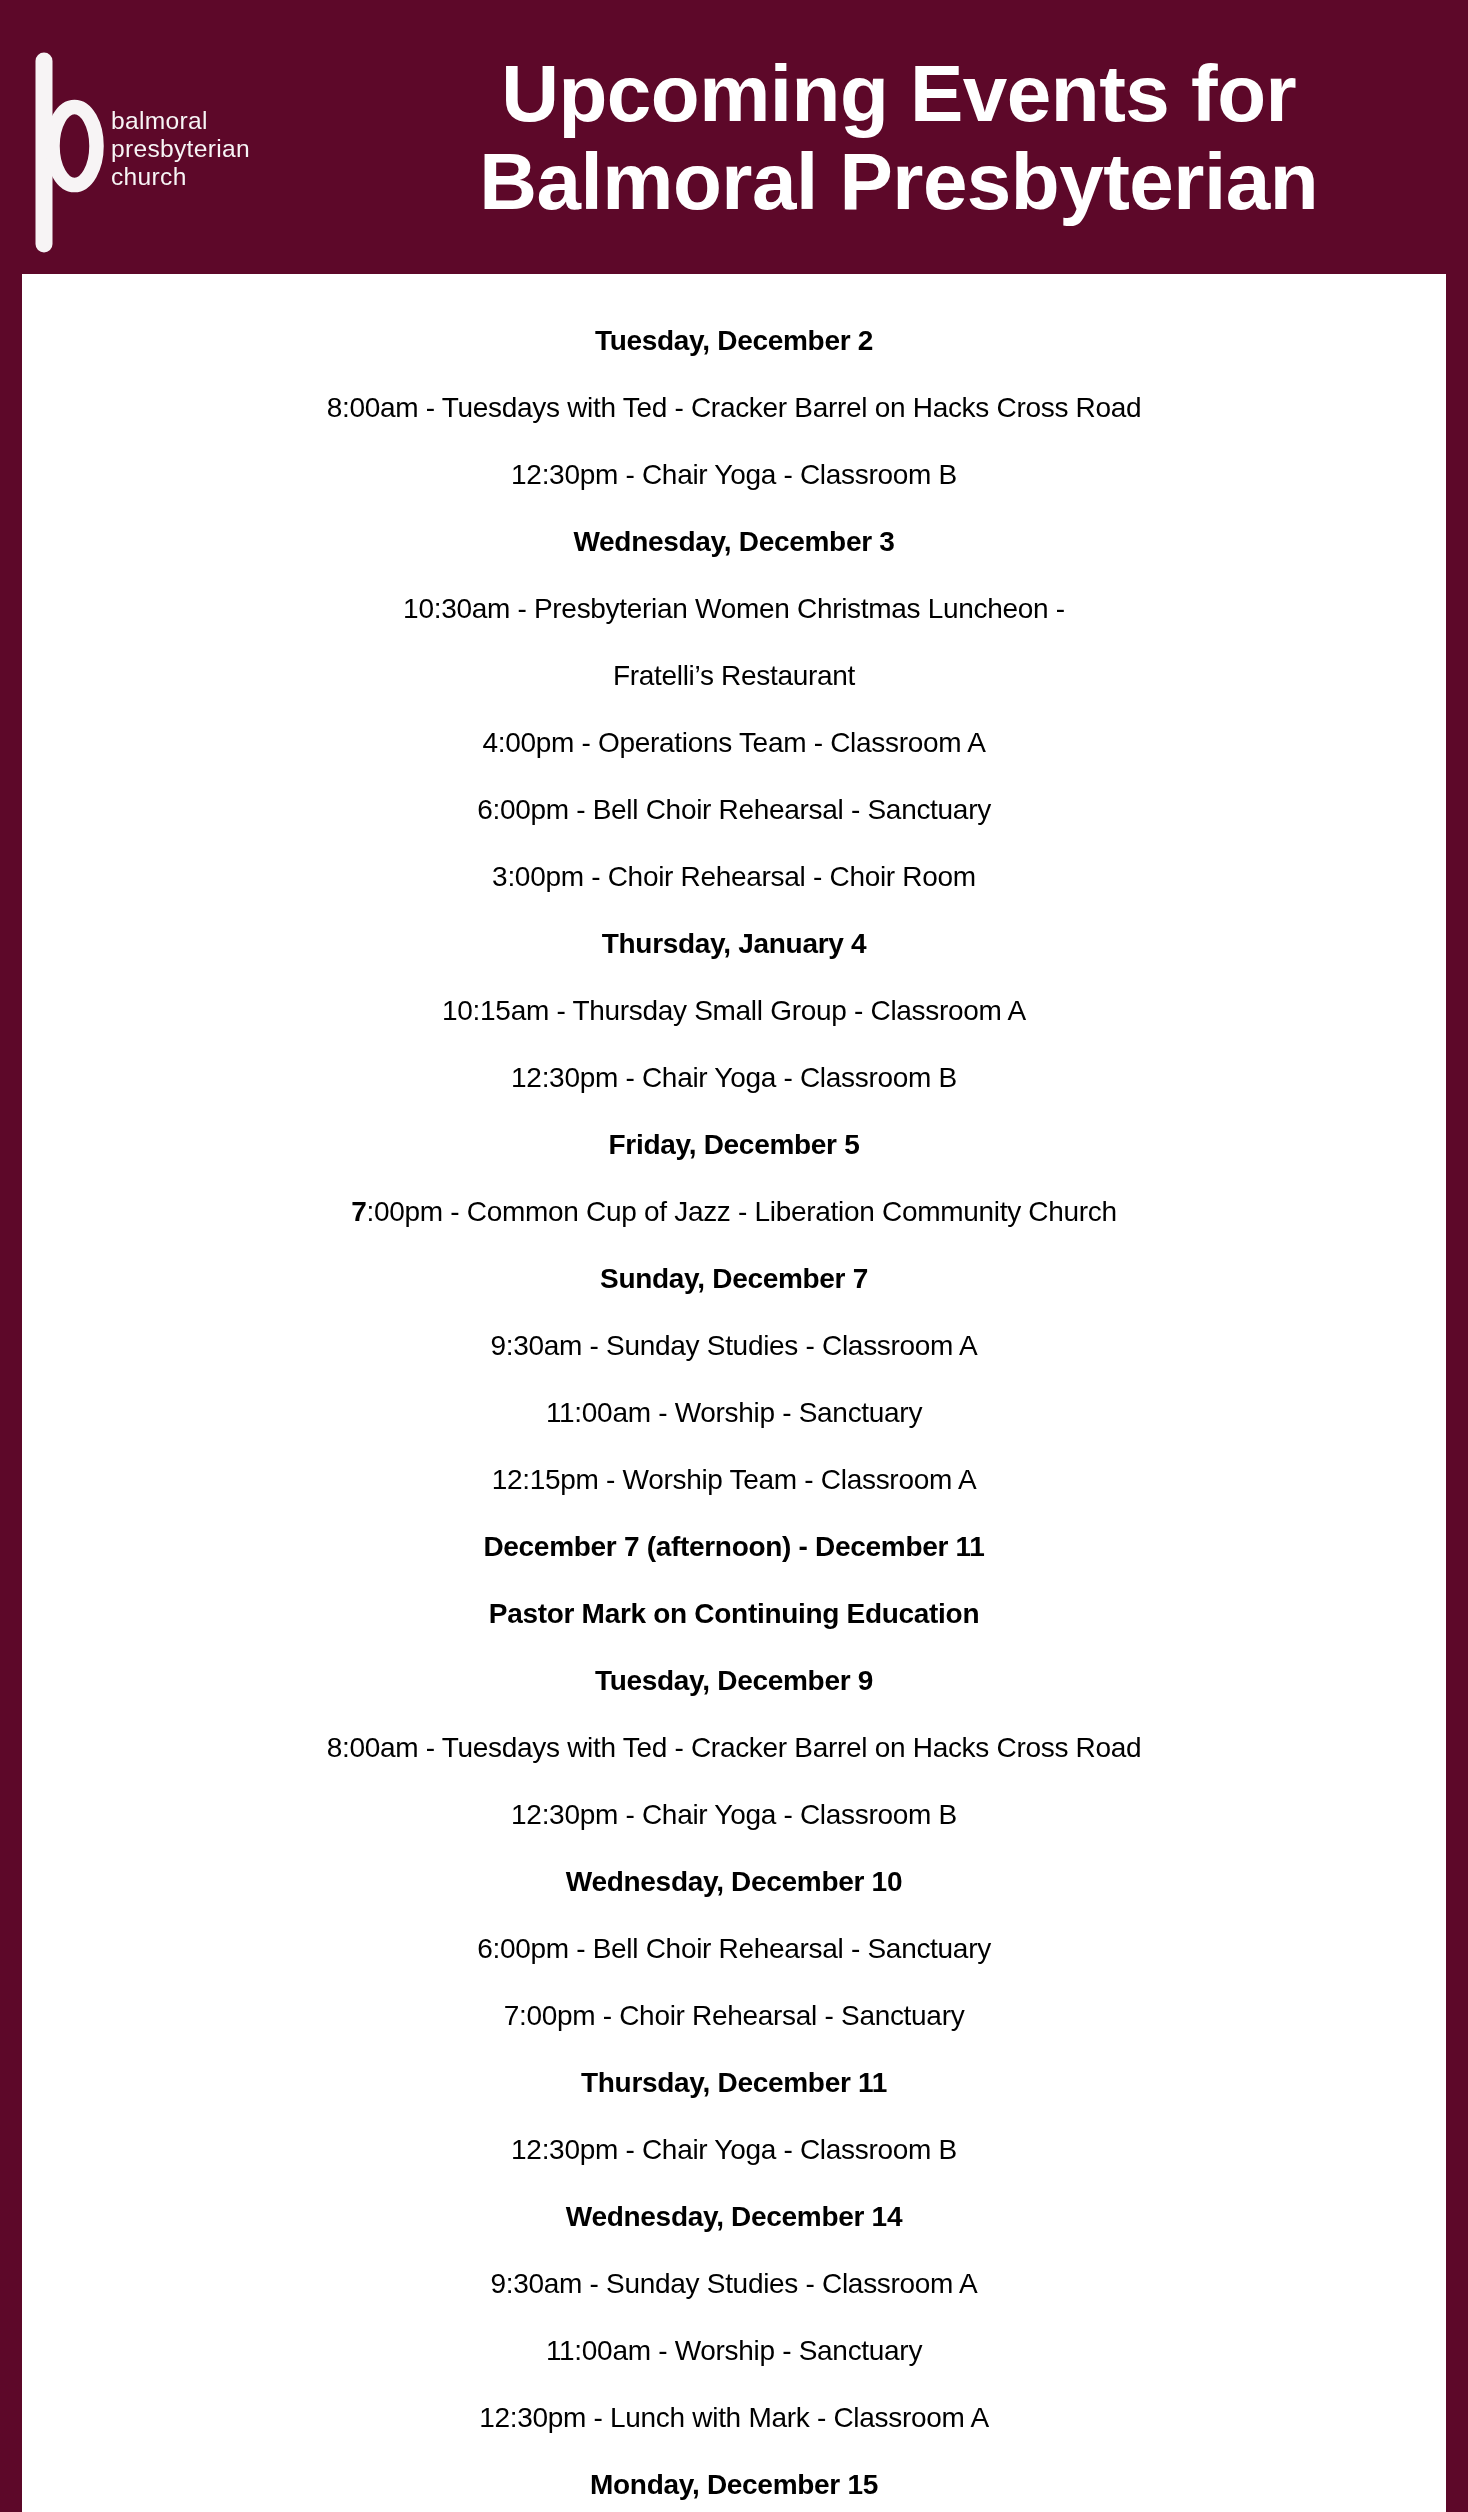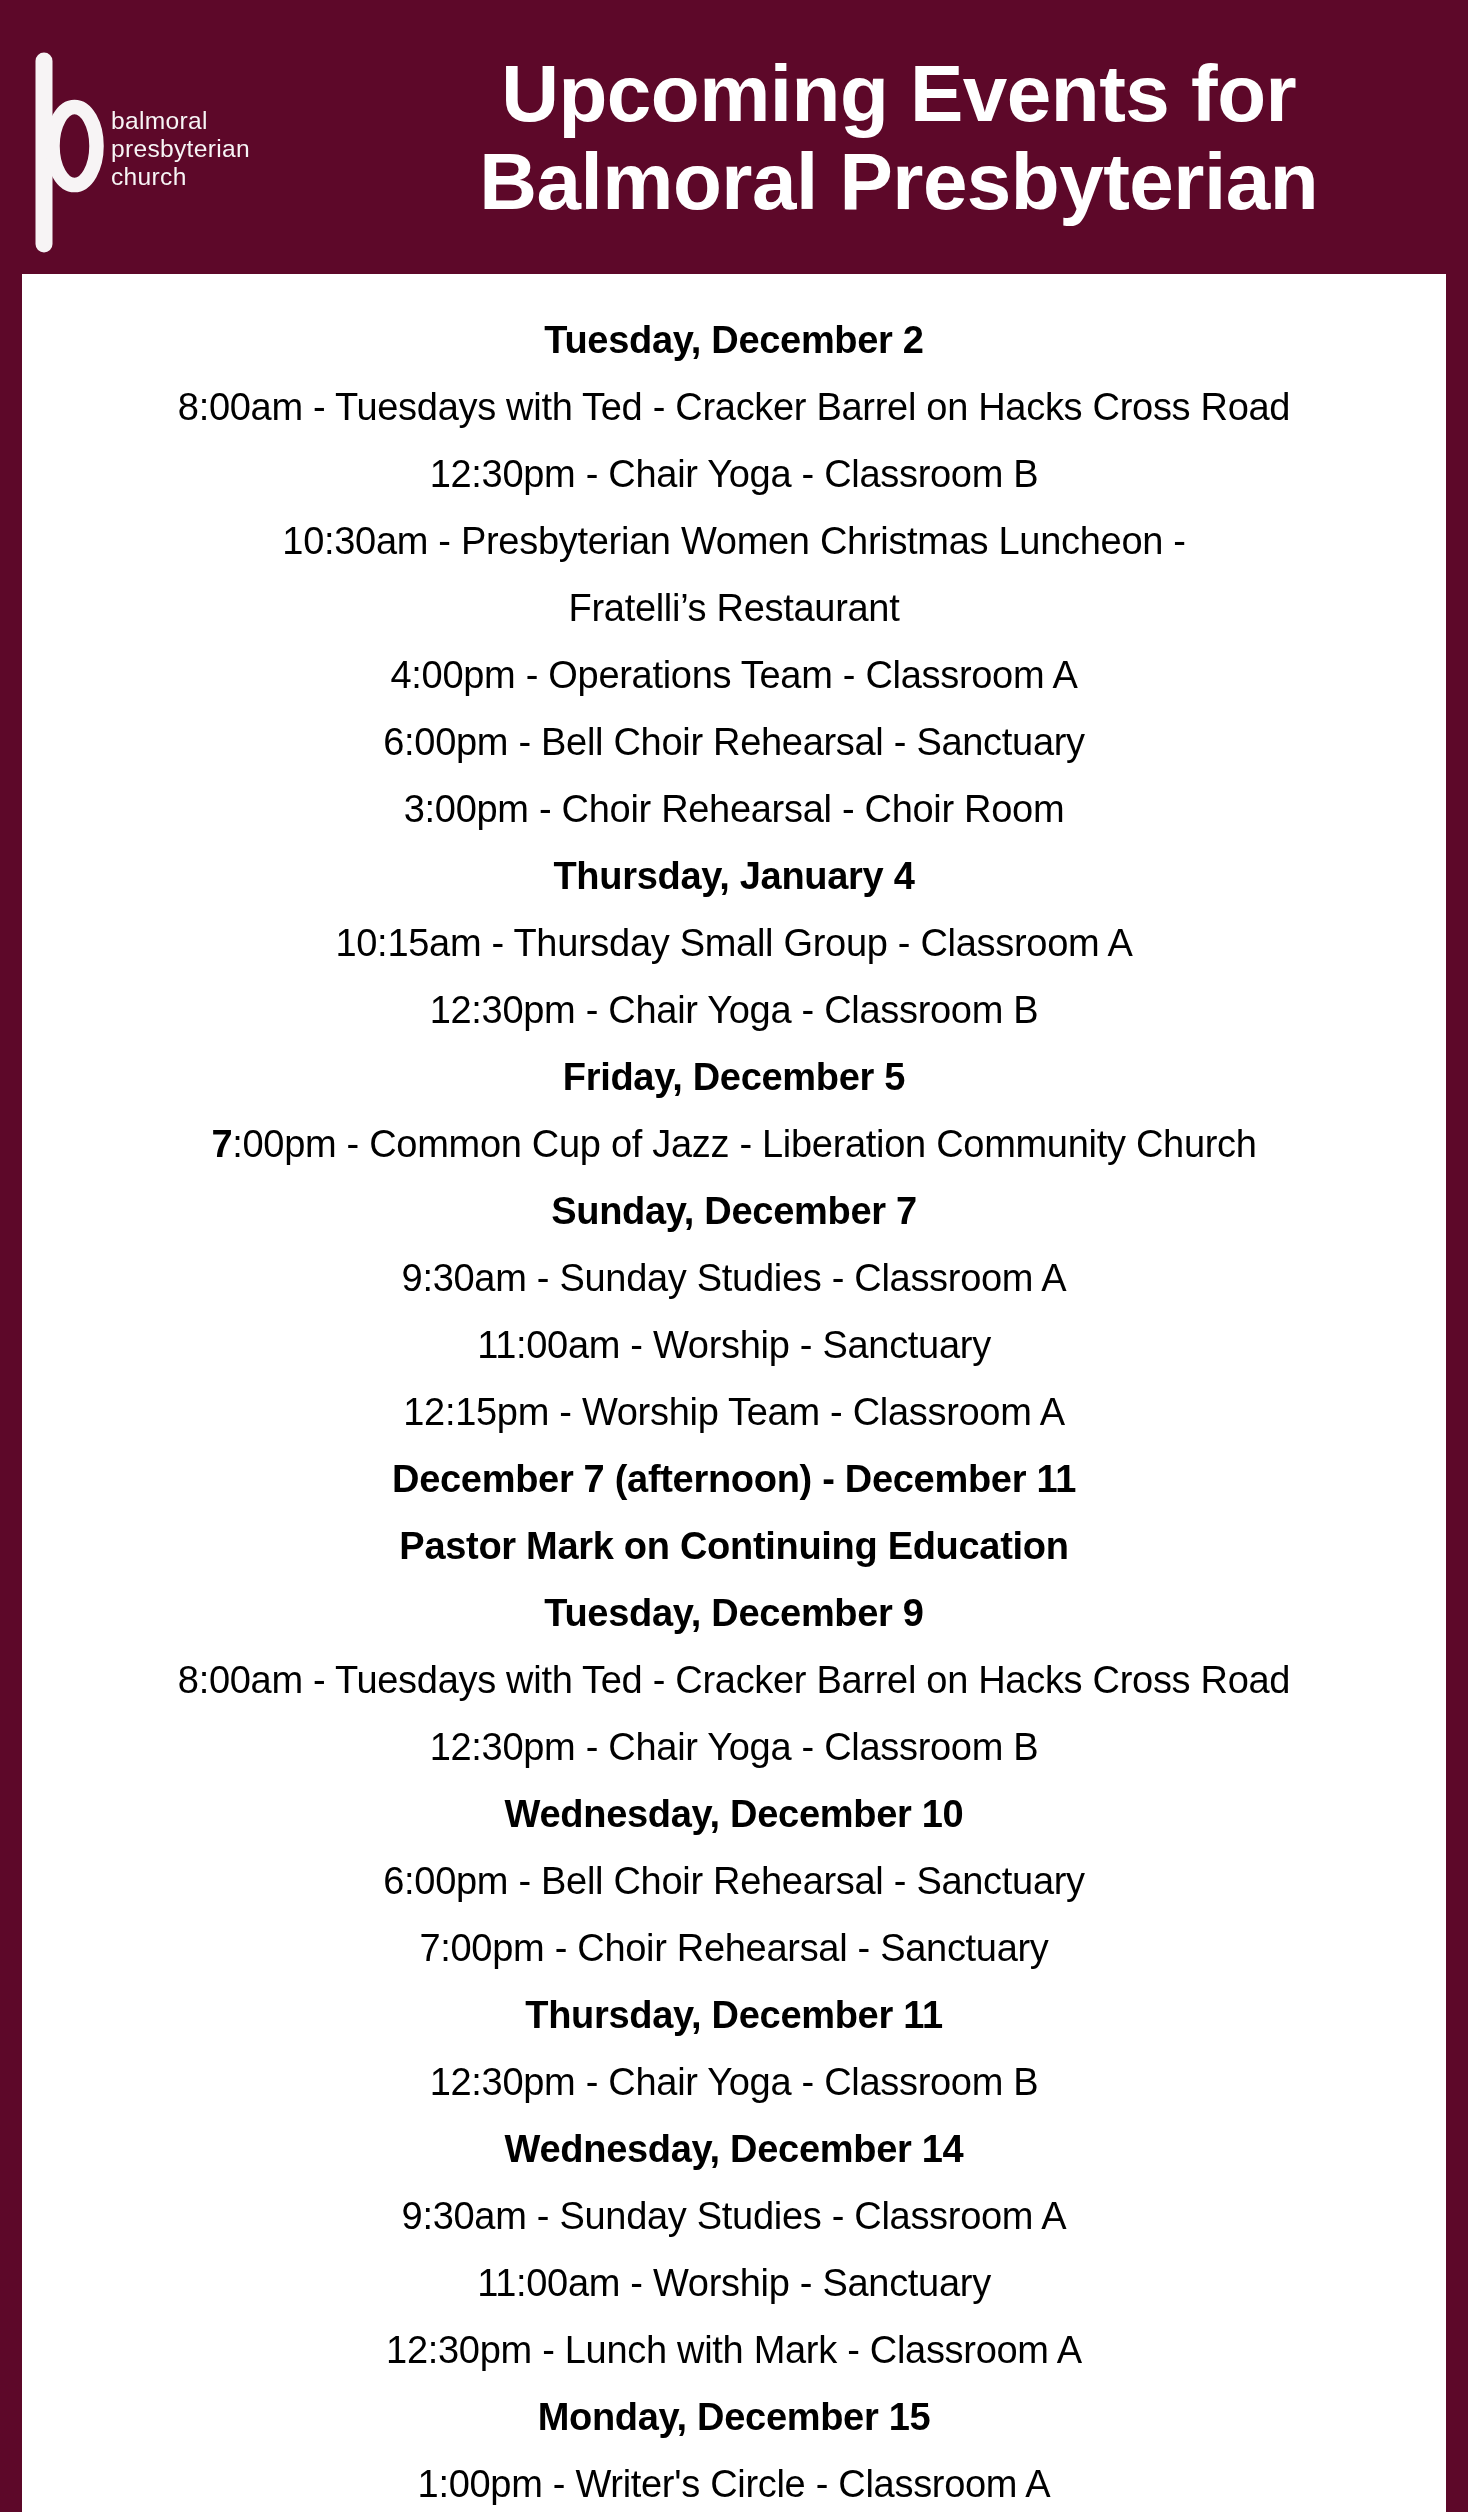--- a/index.html
+++ b/index.html
@@ -62,21 +62,21 @@
     bottom: 21.6px;
     background: #ffffff;
     padding-top: 33px;
     box-sizing: border-box;
   }
 
   .line {
     height: 67px;
     line-height: 67px;
     text-align: center;
-    font-size: 38px;
+    font-size: 28px;
     color: #000000;
     white-space: nowrap;
     letter-spacing: -0.3px;
   }
   .line.bold { font-weight: bold; }
   .line b { font-weight: bold; }
 </style>
 </head>
 <body>
 
@@ -101,20 +101,21 @@
       <span>Balmoral Presbyterian</span>
     </h1>
 
   </header>
 
   <main class="content">
     <div id="schedule-list">
         <div class="line bold">Tuesday, December 2</div>
         <div class="line">8:00am - Tuesdays with Ted - Cracker Barrel on Hacks Cross Road</div>
         <div class="line">12:30pm - Chair Yoga - Classroom B</div>
+        <div class="line bold">Wednesday, December 3</div>
         <div class="line">10:30am - Presbyterian Women Christmas Luncheon -</div>
         <div class="line">Fratelli’s Restaurant</div>
         <div class="line">4:00pm - Operations Team - Classroom A</div>
         <div class="line">6:00pm - Bell Choir Rehearsal - Sanctuary</div>
         <div class="line">3:00pm - Choir Rehearsal - Choir Room</div>
         <div class="line bold">Thursday, January 4</div>
         <div class="line">10:15am - Thursday Small Group - Classroom A</div>
         <div class="line">12:30pm - Chair Yoga - Classroom B</div>
         <div class="line bold">Friday, December 5</div>
         <div class="line"><b>7</b>:00pm - Common Cup of Jazz - Liberation Community Church</div>

